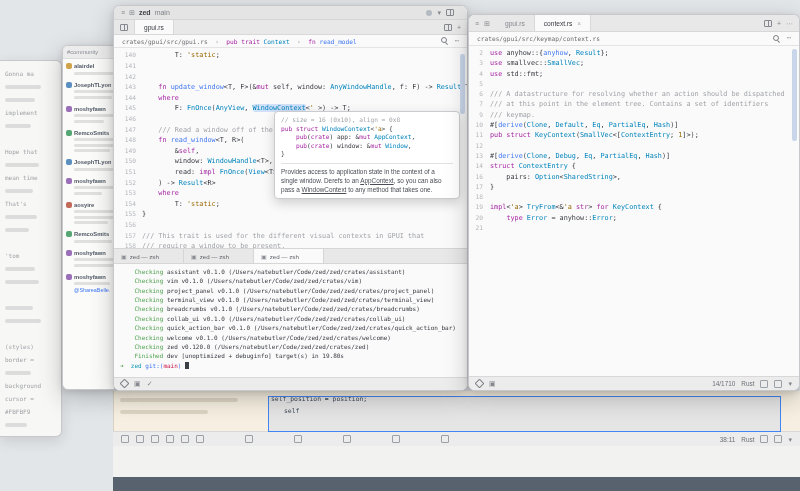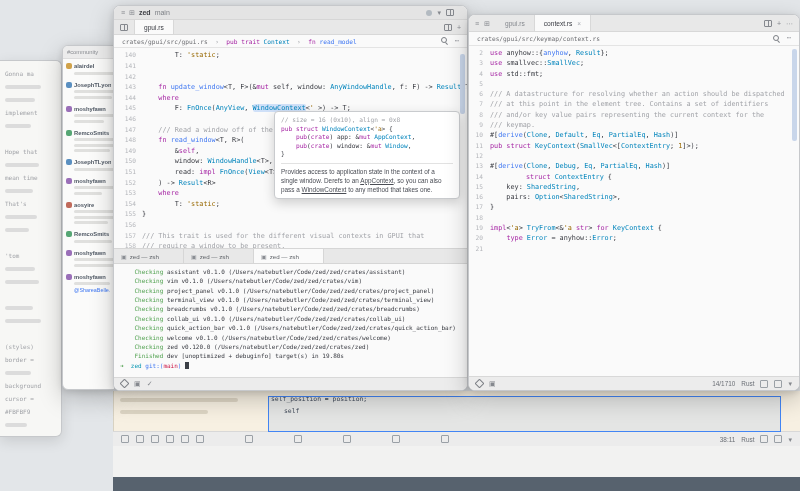--- a/index.html
+++ b/index.html
@@ -378,28 +378,26 @@
         <span class="tbar-glyph">⋯</span>
       </div>
     </div>
     <div class="codearea" id="right-code">
         <div class="cl"><span class="gut">2</span><span class="ct"><span style="color: rgb(166, 38, 164);">use </span><span style="color: rgb(56, 58, 65);">anyhow::{</span><span style="color: rgb(64, 120, 242);">anyhow</span><span style="color: rgb(56, 58, 65);">, </span><span style="color: rgb(1, 132, 188);">Result</span><span style="color: rgb(56, 58, 65);">};</span></span></div>
         <div class="cl"><span class="gut">3</span><span class="ct"><span style="color: rgb(166, 38, 164);">use </span><span style="color: rgb(56, 58, 65);">smallvec::</span><span style="color: rgb(1, 132, 188);">SmallVec</span><span style="color: rgb(56, 58, 65);">;</span></span></div>
         <div class="cl"><span class="gut">4</span><span class="ct"><span style="color: rgb(166, 38, 164);">use </span><span style="color: rgb(56, 58, 65);">std::fmt;</span></span></div>
         <div class="cl"><span class="gut">5</span><span class="ct">&nbsp;</span></div>
         <div class="cl"><span class="gut">6</span><span class="ct"><span style="color: rgb(161, 163, 168);">/// A datastructure for resolving whether an action should be dispatched</span></span></div>
         <div class="cl"><span class="gut">7</span><span class="ct"><span style="color: rgb(161, 163, 168);">/// at this point in the element tree. Contains a set of identifiers</span></span></div>
-        <div class="cl"><span class="gut">8</span><span class="ct"><span style="color: rgb(161, 163, 168);">/// and/or key value pairs representing the current context for the</span></span></div>
         <div class="cl"><span class="gut">9</span><span class="ct"><span style="color: rgb(161, 163, 168);">/// keymap.</span></span></div>
         <div class="cl"><span class="gut">10</span><span class="ct"><span style="color: rgb(56, 58, 65);">#[</span><span style="color: rgb(64, 120, 242);">derive</span><span style="color: rgb(56, 58, 65);">(</span><span style="color: rgb(1, 132, 188);">Clone</span><span style="color: rgb(56, 58, 65);">, </span><span style="color: rgb(1, 132, 188);">Default</span><span style="color: rgb(56, 58, 65);">, </span><span style="color: rgb(1, 132, 188);">Eq</span><span style="color: rgb(56, 58, 65);">, </span><span style="color: rgb(1, 132, 188);">PartialEq</span><span style="color: rgb(56, 58, 65);">, </span><span style="color: rgb(1, 132, 188);">Hash</span><span style="color: rgb(56, 58, 65);">)]</span></span></div>
         <div class="cl"><span class="gut">11</span><span class="ct"><span style="color: rgb(166, 38, 164);">pub struct </span><span style="color: rgb(1, 132, 188);">KeyContext</span><span style="color: rgb(56, 58, 65);">(</span><span style="color: rgb(1, 132, 188);">SmallVec</span><span style="color: rgb(56, 58, 65);">&lt;[</span><span style="color: rgb(1, 132, 188);">ContextEntry</span><span style="color: rgb(56, 58, 65);">; </span><span style="color: rgb(152, 104, 1);">1</span><span style="color: rgb(56, 58, 65);">]&gt;);</span></span></div>
         <div class="cl"><span class="gut">12</span><span class="ct">&nbsp;</span></div>
         <div class="cl"><span class="gut">13</span><span class="ct"><span style="color: rgb(56, 58, 65);">#[</span><span style="color: rgb(64, 120, 242);">derive</span><span style="color: rgb(56, 58, 65);">(</span><span style="color: rgb(1, 132, 188);">Clone</span><span style="color: rgb(56, 58, 65);">, </span><span style="color: rgb(1, 132, 188);">Debug</span><span style="color: rgb(56, 58, 65);">, </span><span style="color: rgb(1, 132, 188);">Eq</span><span style="color: rgb(56, 58, 65);">, </span><span style="color: rgb(1, 132, 188);">PartialEq</span><span style="color: rgb(56, 58, 65);">, </span><span style="color: rgb(1, 132, 188);">Hash</span><span style="color: rgb(56, 58, 65);">)]</span></span></div>
-        <div class="cl"><span class="gut">14</span><span class="ct"><span style="color: rgb(166, 38, 164); margin-left: 36px;">struct </span><span style="color: rgb(1, 132, 188);">ContextEntry</span><span style="color: rgb(56, 58, 65);"> {</span></span></div>
-        <div class="cl"><span class="gut">15</span><span class="ct"><span style="color: rgb(56, 58, 65);">    key: </span><span style="color: rgb(1, 132, 188);">SharedString</span><span style="color: rgb(56, 58, 65);">,</span></span></div>
+        <div class="cl"><span class="gut">14</span><span class="ct"><span style="color: rgb(166, 38, 164);">struct </span><span style="color: rgb(1, 132, 188);">ContextEntry</span><span style="color: rgb(56, 58, 65);"> {</span></span></div>
         <div class="cl"><span class="gut">16</span><span class="ct"><span style="color: rgb(56, 58, 65);">    pairs: </span><span style="color: rgb(1, 132, 188);">Option</span><span style="color: rgb(56, 58, 65);">&lt;</span><span style="color: rgb(1, 132, 188);">SharedString</span><span style="color: rgb(56, 58, 65);">&gt;,</span></span></div>
         <div class="cl"><span class="gut">17</span><span class="ct"><span style="color: rgb(56, 58, 65);">}</span></span></div>
         <div class="cl"><span class="gut">18</span><span class="ct">&nbsp;</span></div>
         <div class="cl"><span class="gut">19</span><span class="ct"><span style="color: rgb(166, 38, 164);">impl</span><span style="color: rgb(56, 58, 65);">&lt;</span><span style="color: rgb(152, 104, 1);">'a</span><span style="color: rgb(56, 58, 65);">&gt; </span><span style="color: rgb(1, 132, 188);">TryFrom</span><span style="color: rgb(56, 58, 65);">&lt;&amp;</span><span style="color: rgb(152, 104, 1);">'a</span><span style="color: rgb(56, 58, 65);"> </span><span style="color: rgb(166, 38, 164);">str</span><span style="color: rgb(56, 58, 65);">&gt; </span><span style="color: rgb(166, 38, 164);">for </span><span style="color: rgb(1, 132, 188);">KeyContext</span><span style="color: rgb(56, 58, 65);"> {</span></span></div>
         <div class="cl"><span class="gut">20</span><span class="ct"><span style="color: rgb(56, 58, 65);">    </span><span style="color: rgb(166, 38, 164);">type </span><span style="color: rgb(1, 132, 188);">Error</span><span style="color: rgb(56, 58, 65);"> = anyhow::</span><span style="color: rgb(1, 132, 188);">Error</span><span style="color: rgb(56, 58, 65);">;</span></span></div>
         <div class="cl"><span class="gut">21</span><span class="ct">&nbsp;</span></div>
       </div>
     <div class="scrollthumb" style="right:2px;top:34px;height:92px;"></div>
     <div class="statusbar" style="margin-top:auto;">
       <span class="i-diamond"></span>

